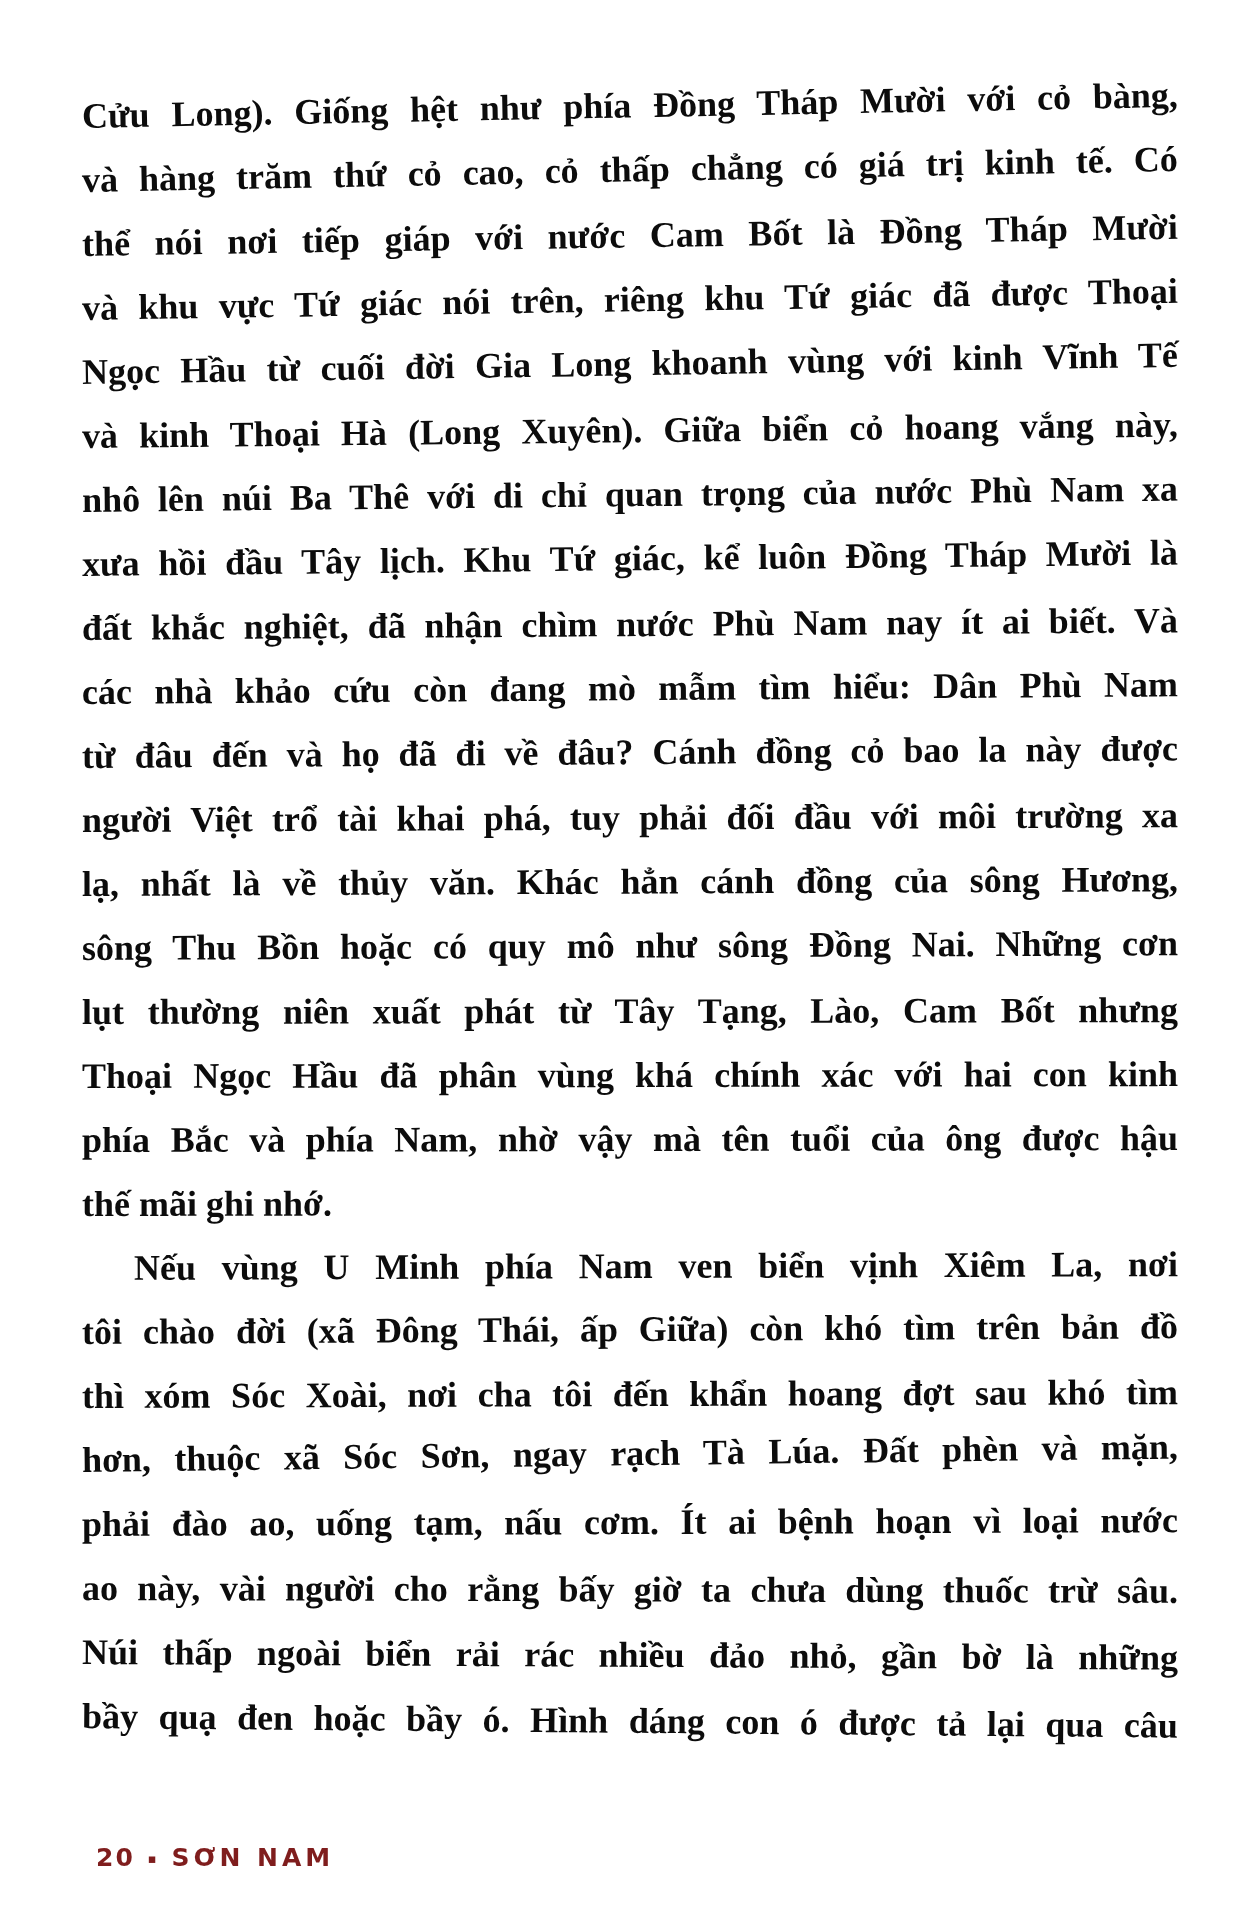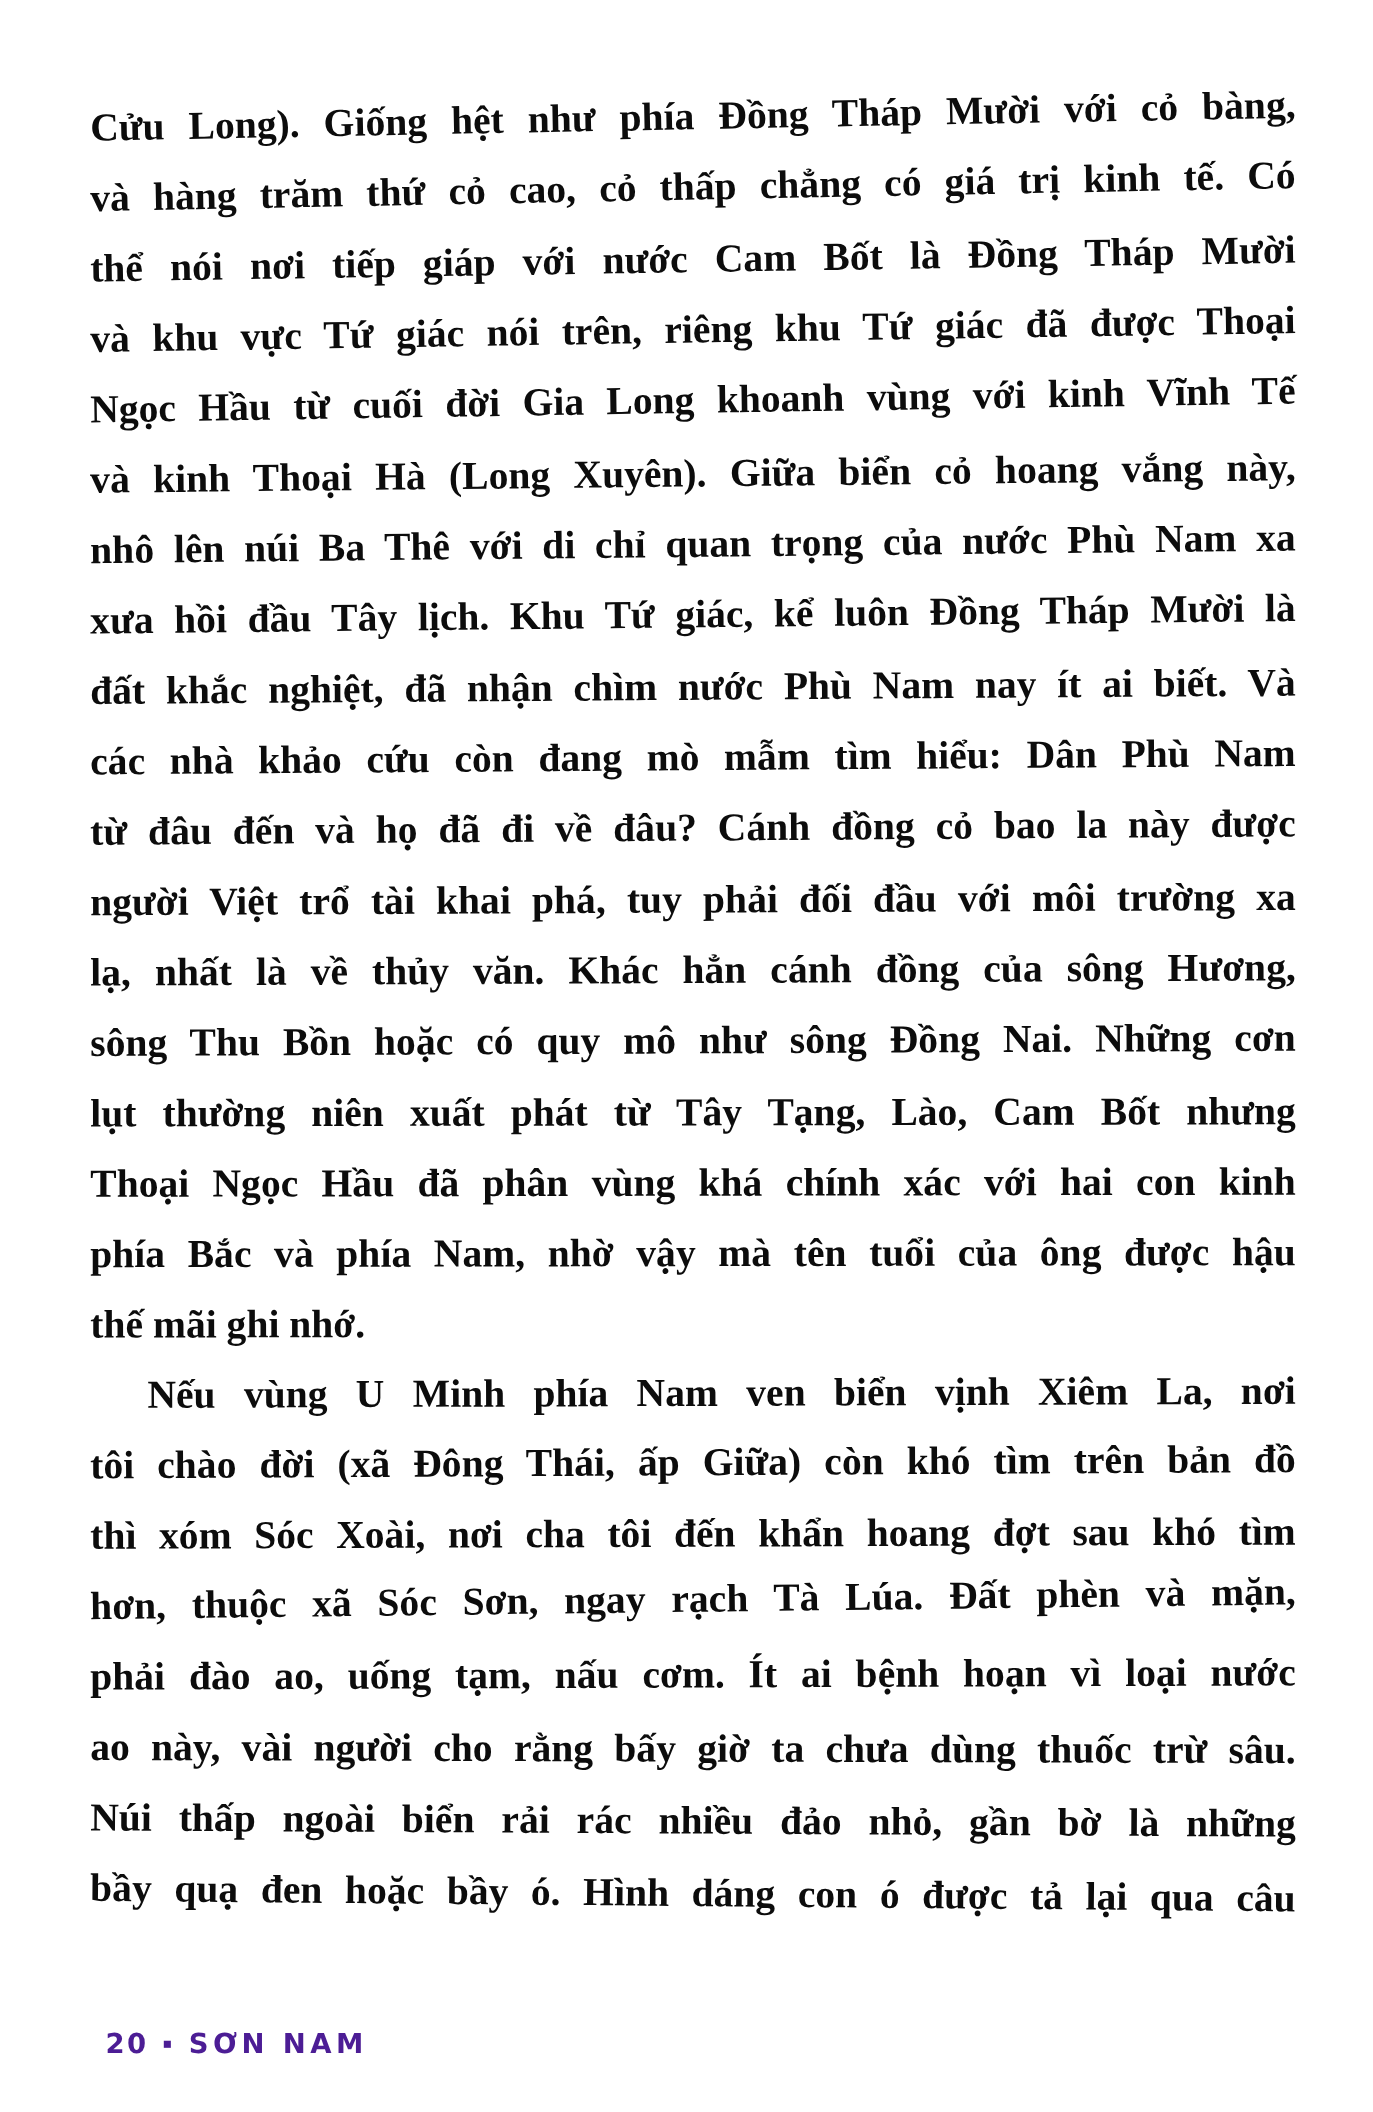--- a/index.html
+++ b/index.html
@@ -57,21 +57,21 @@
   .para-2 .line:nth-child(7)  { transform: rotate(0.3deg); }
   .para-2 .line:nth-child(8)  { transform: rotate(0.5deg); }
 
   .footer {
     position: absolute;
     left: 96px;
     top: 1843px;
     display: flex;
     align-items: center;
     gap: 13px;
-    color: #4c1d95;
+    color: #7f1d1d;
     font-family: "DejaVu Sans", "Liberation Sans", sans-serif;
     font-weight: 700;
     font-size: 25px;
     letter-spacing: 2px;
   }
   .footer .sep {
     font-size: 13px;
     line-height: 1;
     transform: translateY(1px);
   }

